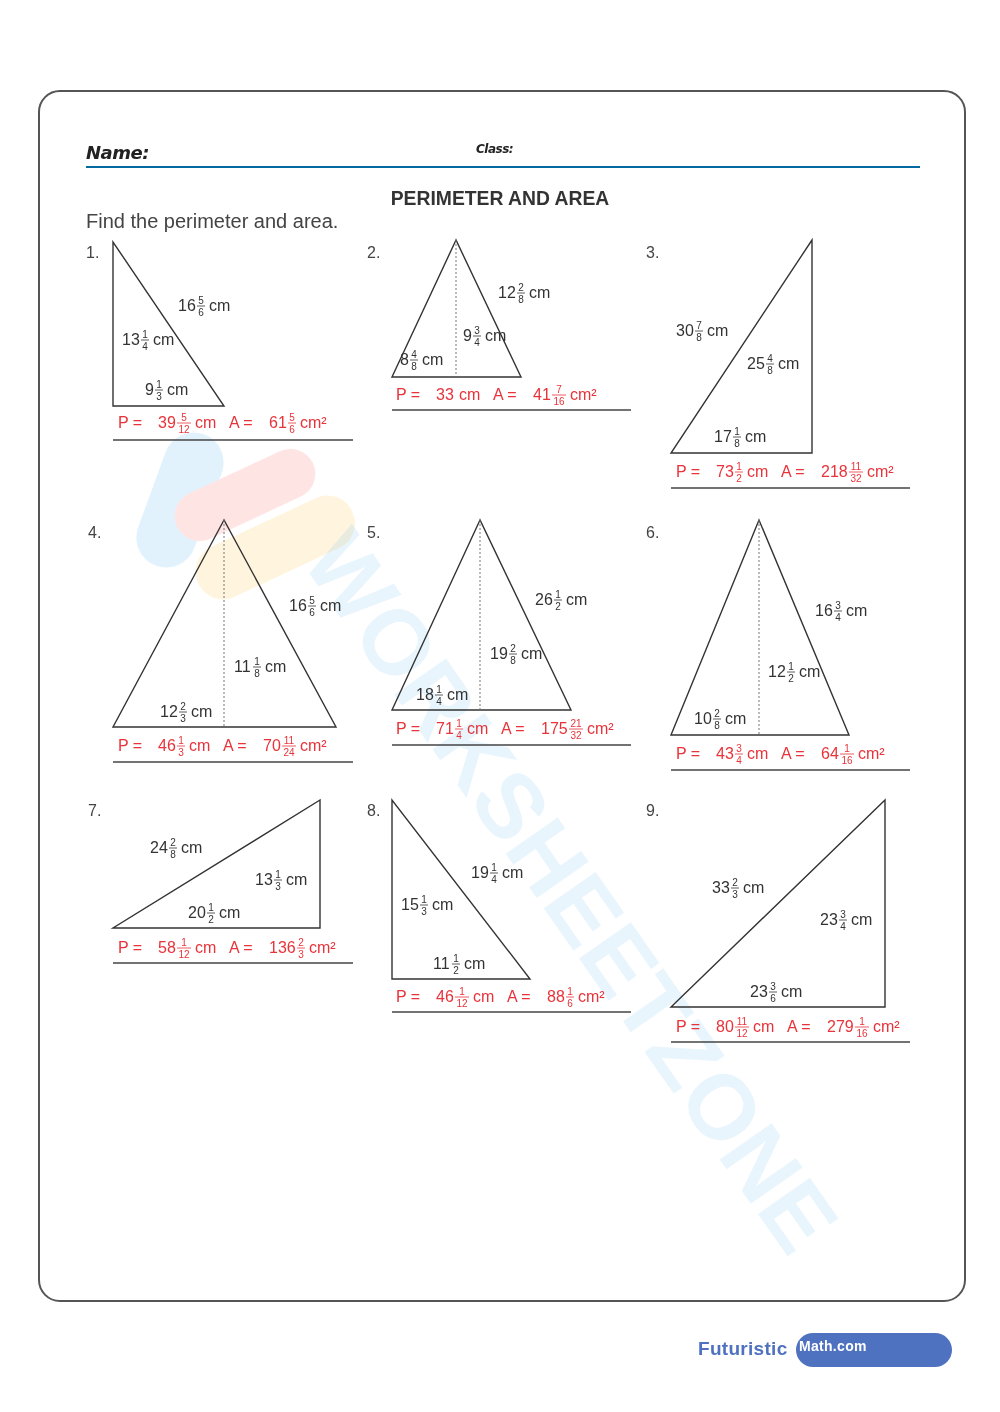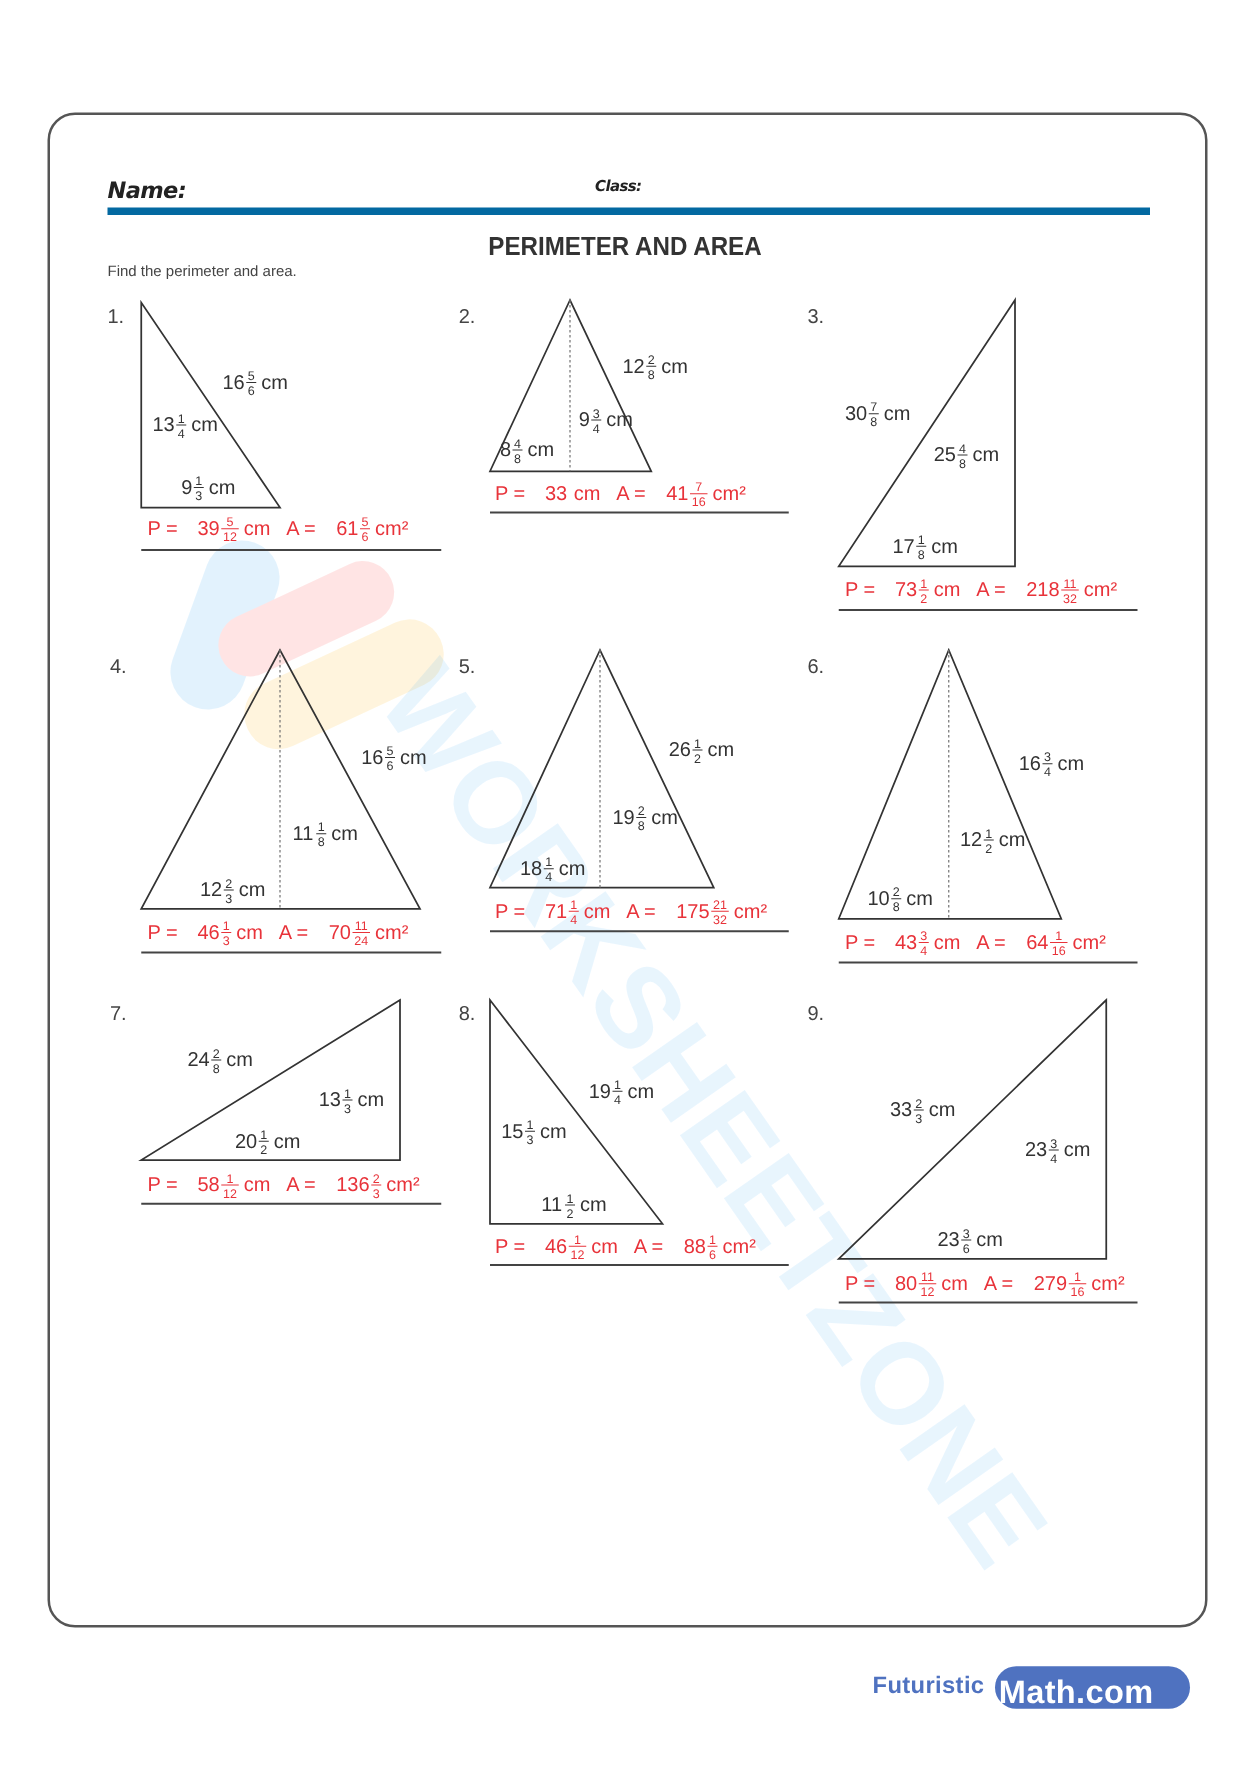--- a/index.html
+++ b/index.html
@@ -2,39 +2,39 @@
 <html><head>
 <meta charset="utf-8">
 <style>
   html, body { margin:0; padding:0; background:#ffffff; }
   body { width:1000px; height:1412px; position:relative; overflow:hidden;
          font-family:"Liberation Sans", sans-serif; color:#333; }
   .page-frame { position:absolute; left:38px; top:90px; width:928px; height:1212px;
                 border:2px solid #555; border-radius:22px; box-sizing:border-box; }
   .watermark { position:absolute; left:0; top:0; width:1000px; height:1412px; pointer-events:none; }
   .name-row { position:absolute; left:86px; top:140px; width:834px; height:26px;
-              border-bottom:6px solid #0369a1; }
+              border-bottom:2px solid #0369a1; }
   .name-label { position:absolute; left:0; top:2px; font-style:italic; font-weight:bold;
                 font-size:18px; color:#222; font-family:"DejaVu Sans", sans-serif; letter-spacing:-0.5px;}
   .class-label { position:absolute; left:390px; top:2px; font-style:italic; font-weight:bold;
                  font-size:12px; color:#222; font-family:"DejaVu Sans", sans-serif; letter-spacing:-0.5px;}
   .title { position:absolute; left:0; width:1000px; top:186px; text-align:center;
            font-weight:bold; font-size:21px; color:#333; transform:scaleX(0.92); }
-  .instructions { position:absolute; left:86px; top:210px; font-size:12px; color:#444; }
+  .instructions { position:absolute; left:86px; top:210px; font-size:20px; color:#444; }
   svg.figures { position:absolute; left:0; top:0; }
   .num { font-size:16px; fill:#444; }
   .lbl { font-size:16px; fill:#333; }
   .frac { font-size:10px; fill:#333; }
   .ans { font-size:16px; fill:#e8333a; }
   .afrac { font-size:10px; fill:#e8333a; }
   .footer { position:absolute; left:698px; top:1333px; height:34px; width:256px; }
   .footer-pill { position:absolute; left:98px; top:0; width:156px; height:34px; background:#4f72c0;
                  border-radius:17px; }
   .footer-a { position:absolute; left:0; top:5px; font-size:19px; font-weight:bold; color:#4f72c0; letter-spacing:0.3px;text-align:center;}
-  .footer-b { position:absolute; left:101px; top:5px; font-size:26px; font-weight:bold; color:#ffffff; letter-spacing:0.3px;}
+  .footer-b { position:absolute; left:101px; top:5px; font-size:14px; font-weight:bold; color:#ffffff; letter-spacing:0.3px;}
 </style>
 </head>
 <body>
 
 <div class="page-frame"></div>
 
 <svg class="watermark" width="1000" height="1412">
   <g opacity="0.13">
     <rect x="150" y="430" width="60" height="140" rx="30" fill="#2aa3f5" transform="rotate(20 180 500)"></rect>
     <rect x="170" y="470" width="150" height="50" rx="25" fill="#ff3b3b" transform="rotate(-25 245 495)"></rect>

